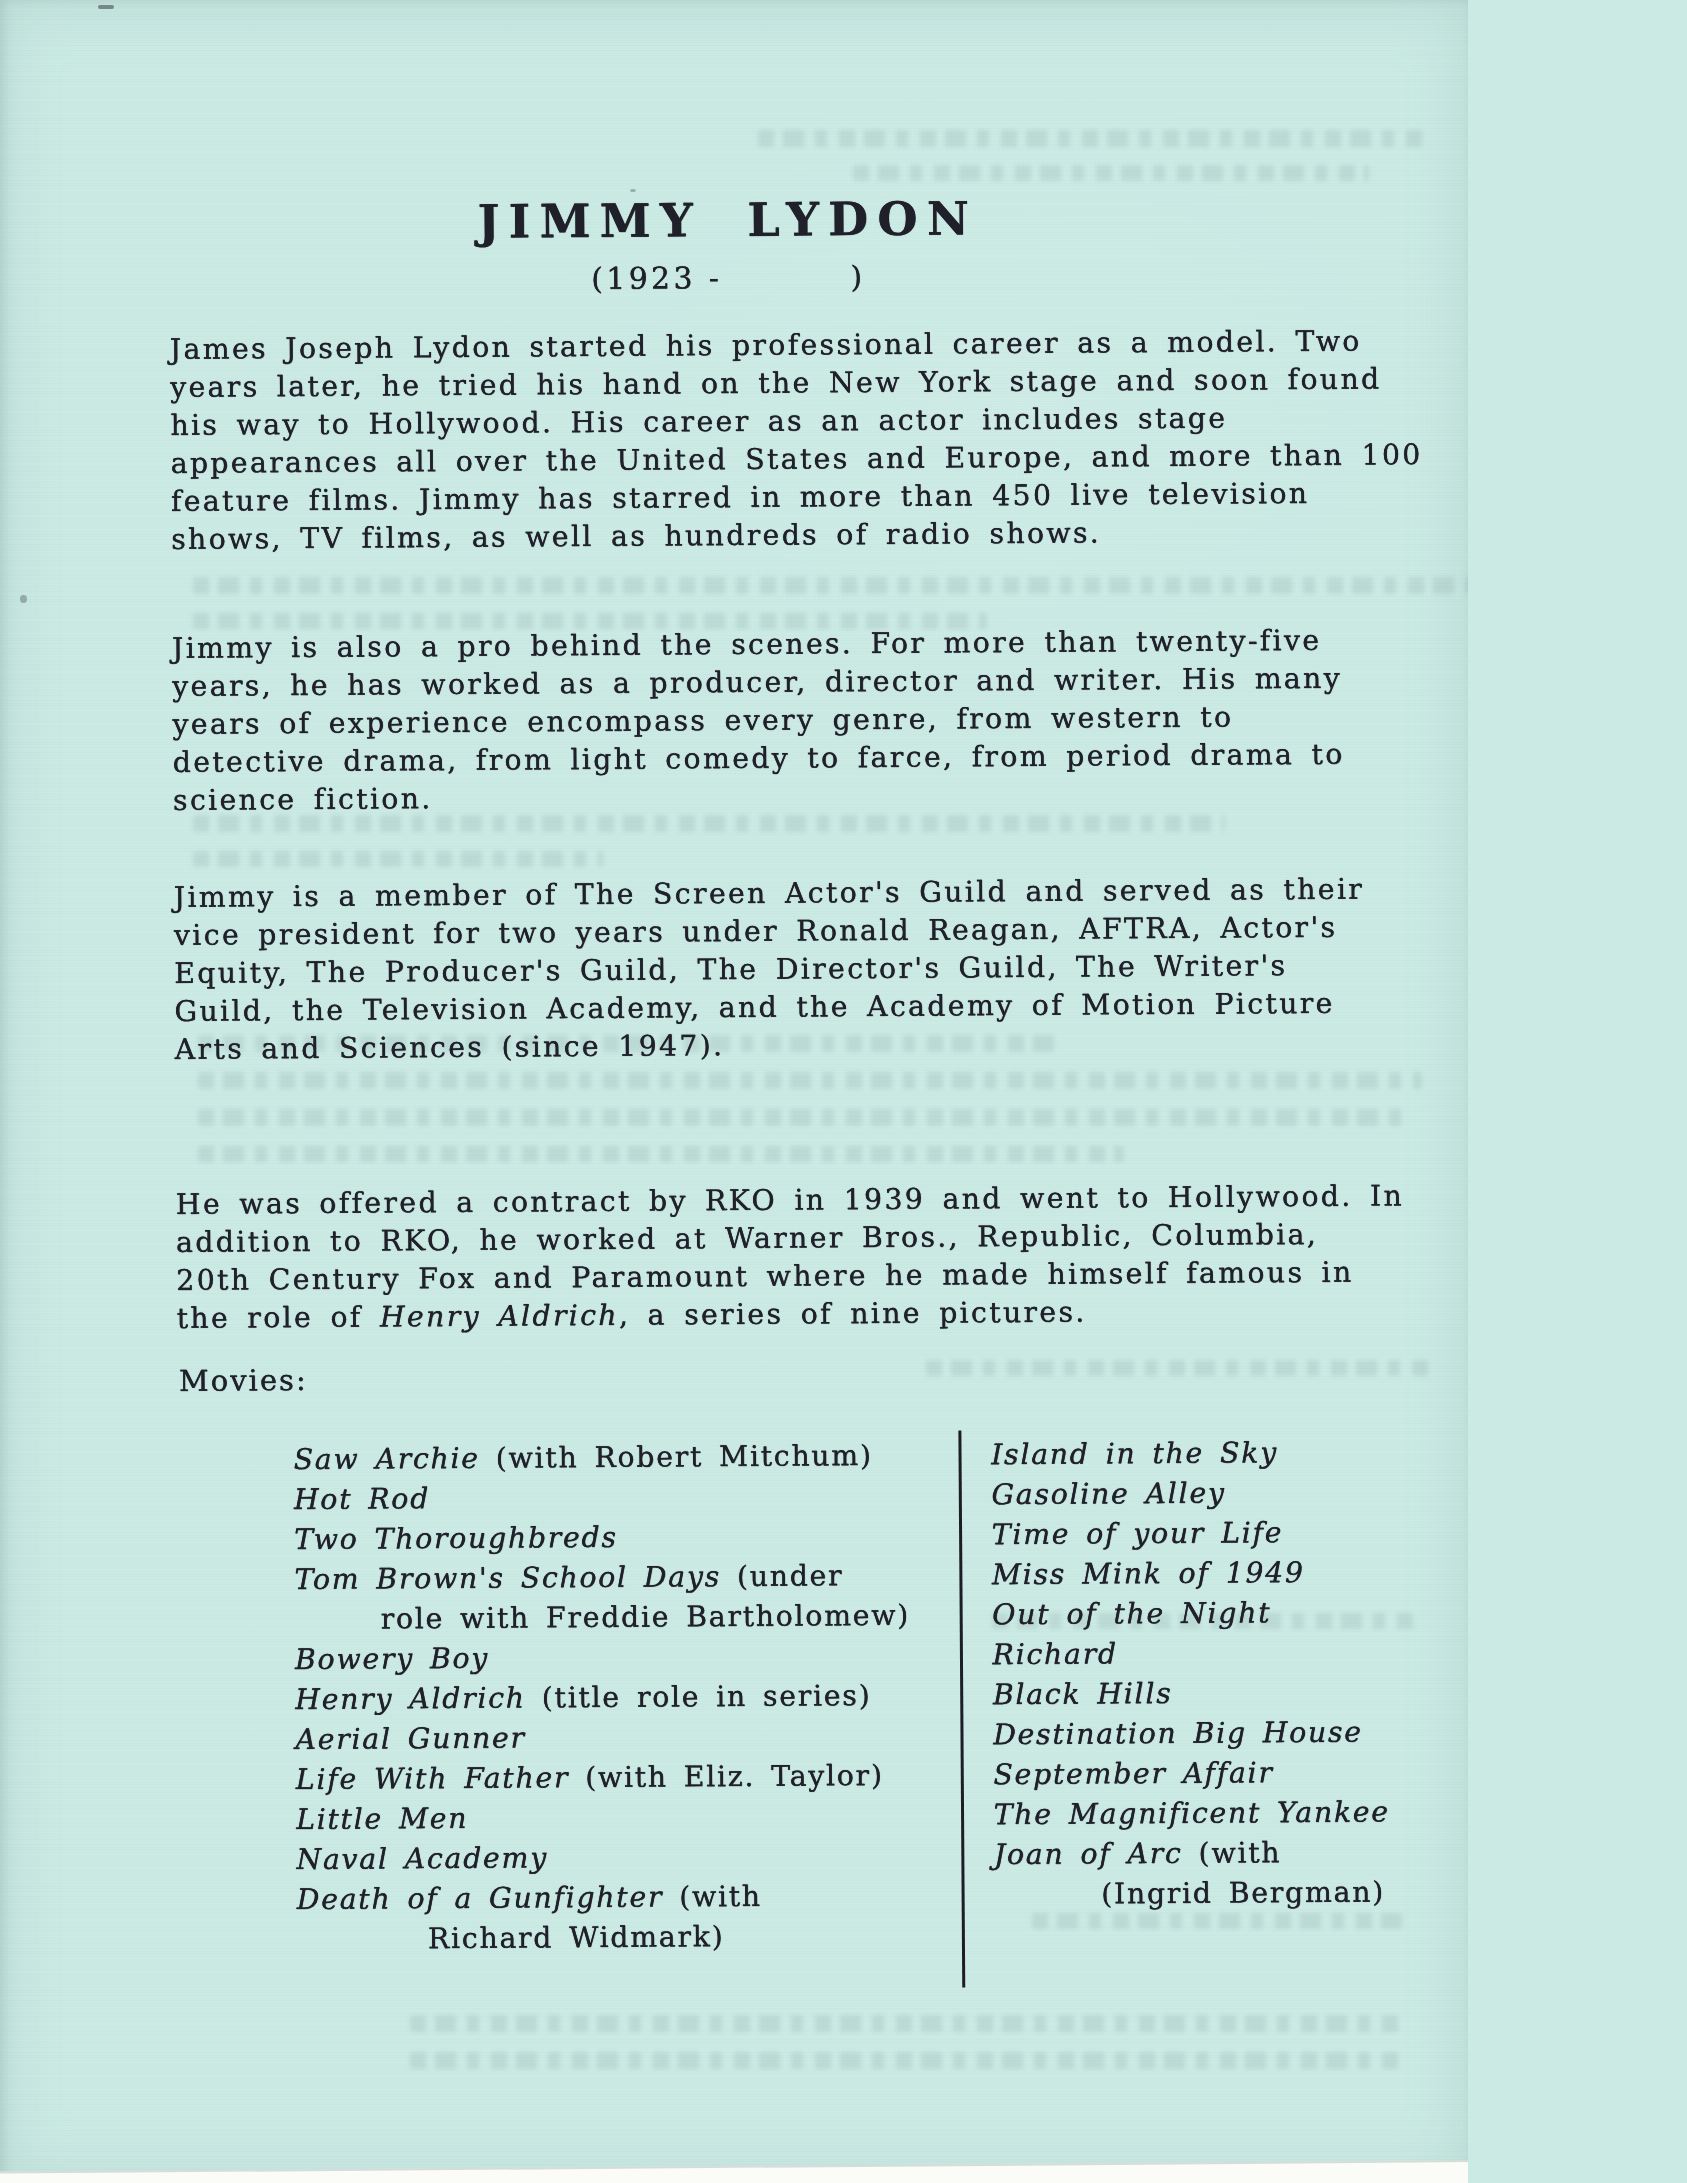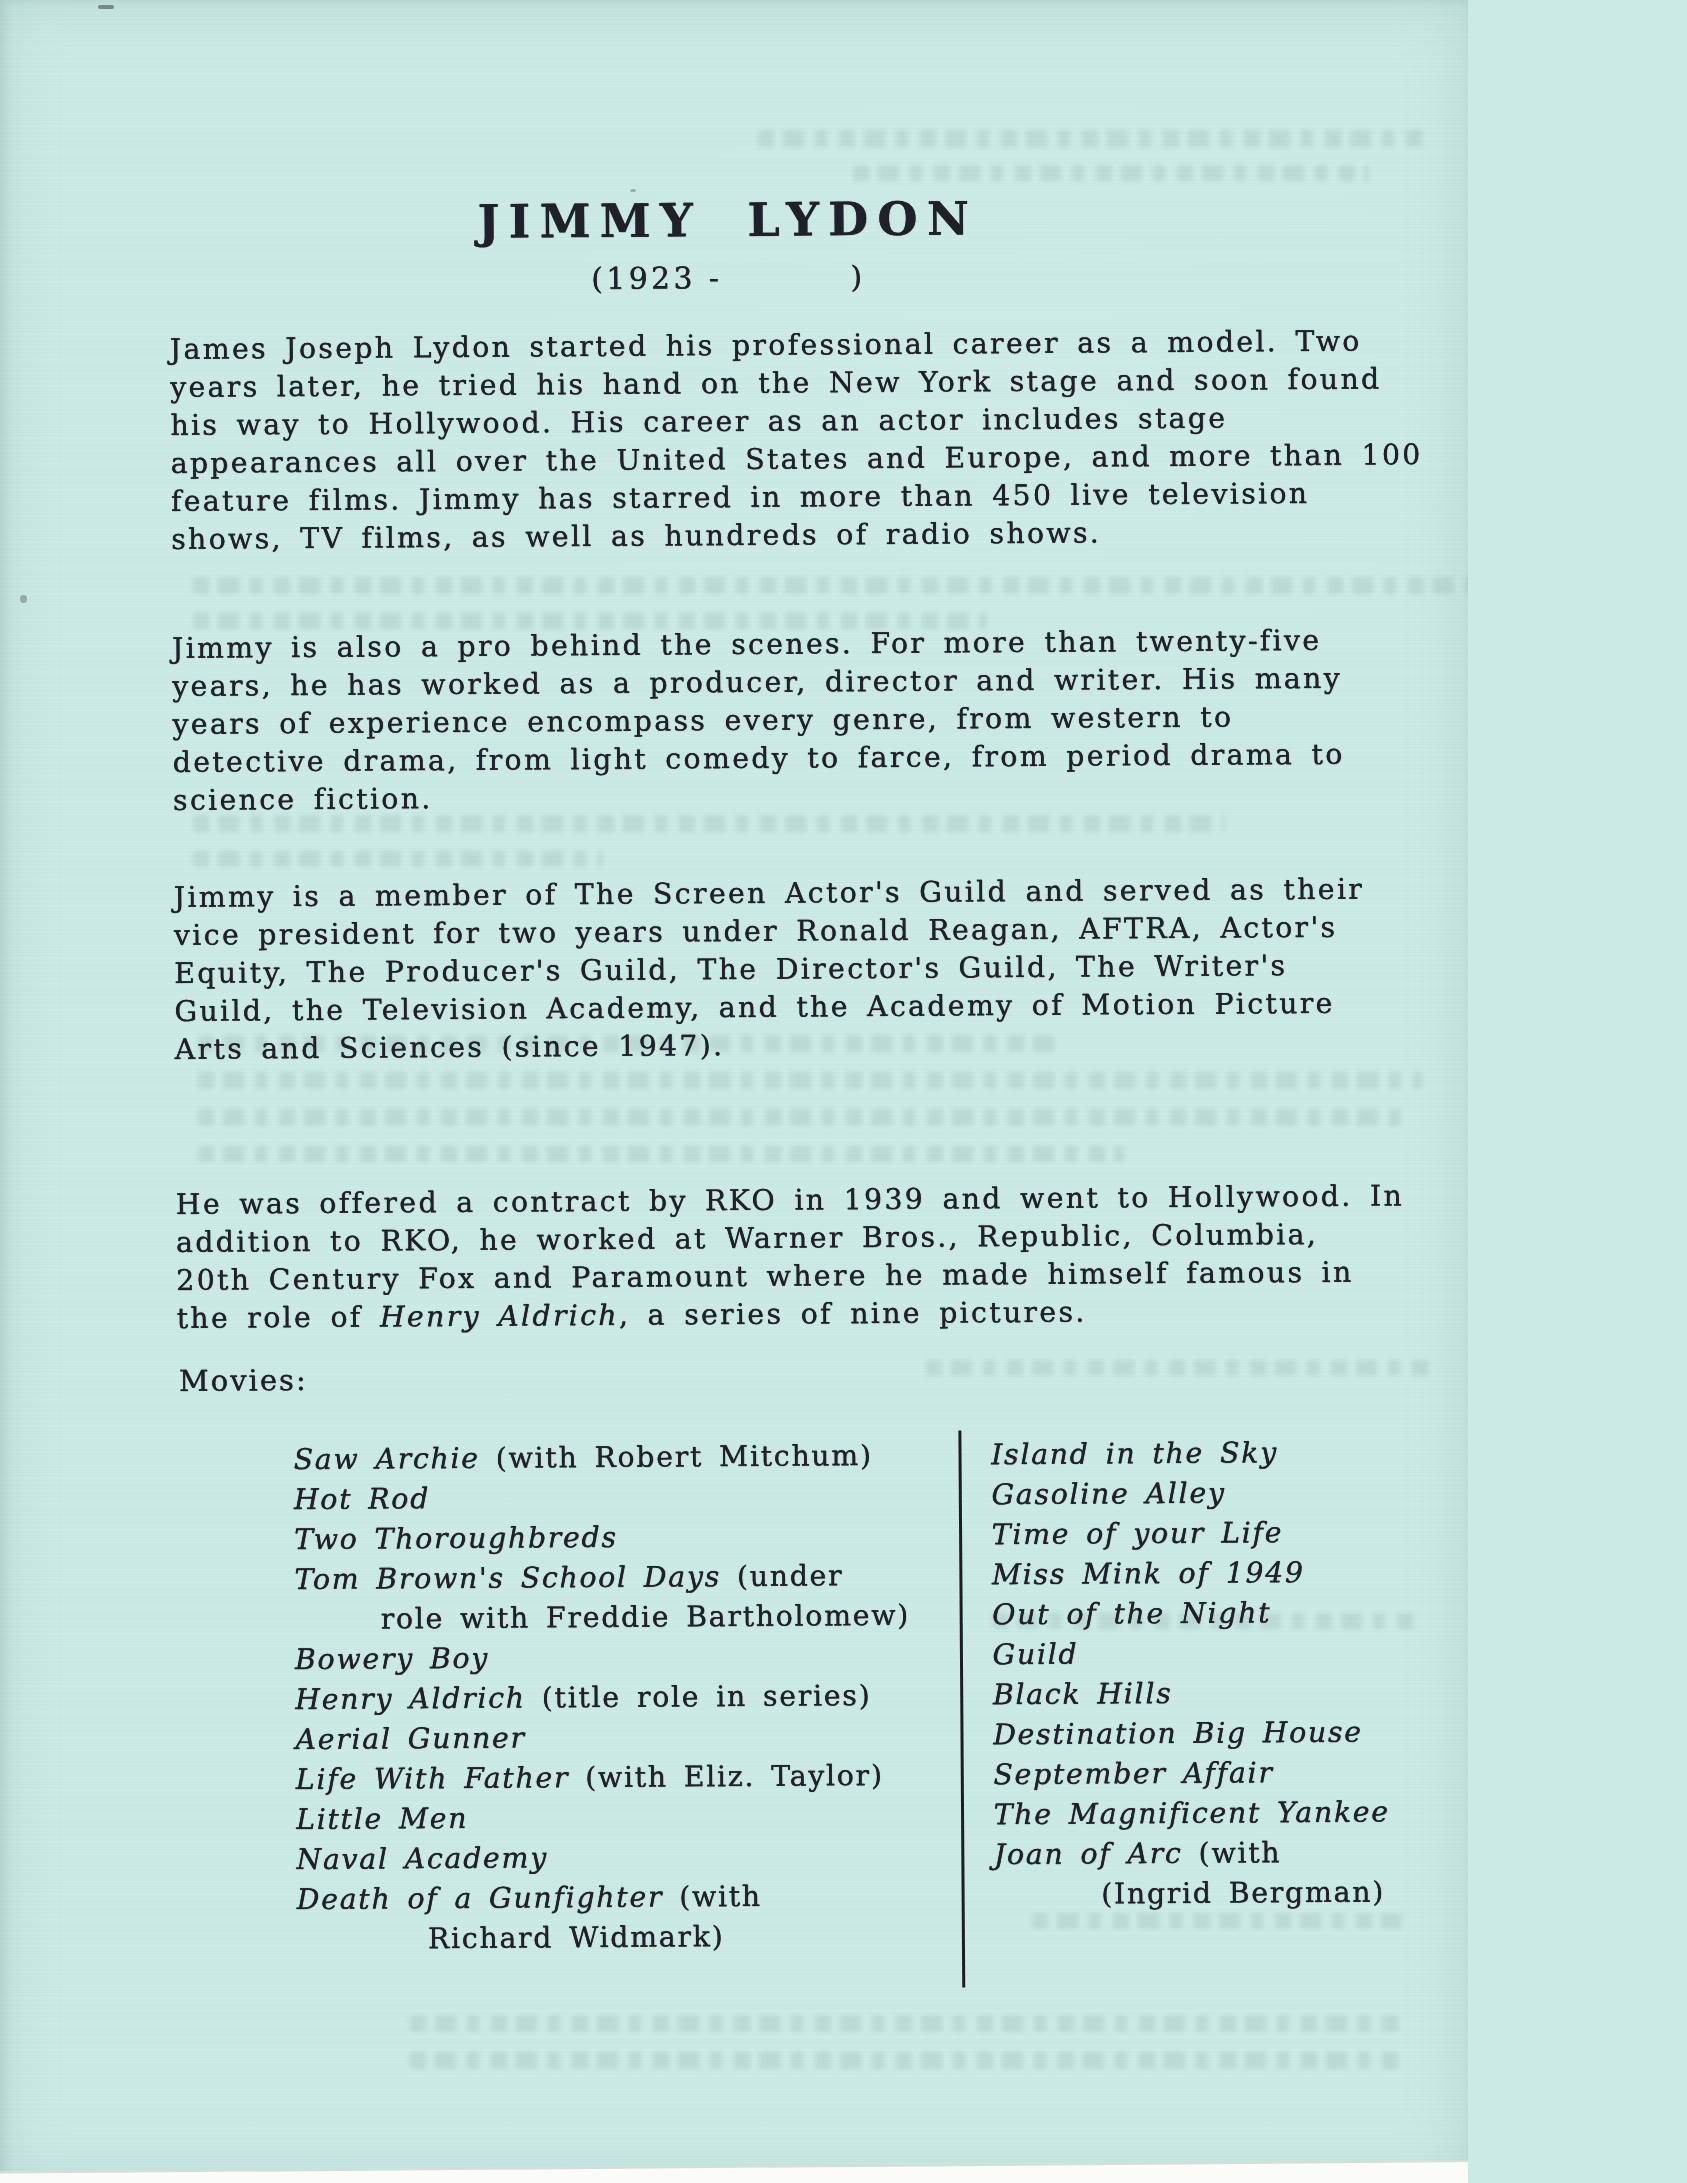--- a/index.html
+++ b/index.html
@@ -134,21 +134,21 @@
       </div>
 
       <div class="mdivider"></div>
 
       <div class="mcol-right">
         <div class="mrow txt"><span class="mtitle">Island in the Sky</span><span></span></div>
         <div class="mrow txt"><span class="mtitle">Gasoline Alley</span><span></span></div>
         <div class="mrow txt"><span class="mtitle">Time of your Life</span><span></span></div>
         <div class="mrow txt"><span class="mtitle">Miss Mink of 1949</span><span></span></div>
         <div class="mrow txt"><span class="mtitle">Out of the Night</span><span></span></div>
-        <div class="mrow txt"><span class="mtitle">Guild</span><span></span></div>
+        <div class="mrow txt"><span class="mtitle">Richard</span><span></span></div>
         <div class="mrow txt"><span class="mtitle">Black Hills</span><span></span></div>
         <div class="mrow txt"><span class="mtitle">Destination Big House</span><span></span></div>
         <div class="mrow txt"><span class="mtitle">September Affair</span><span></span></div>
         <div class="mrow txt"><span class="mtitle">The Magnificent Yankee</span><span></span></div>
         <div class="mrow txt"><span class="mtitle">Joan of Arc</span><span> (with</span></div>
         <div class="mrow txt indent-c"><span class="mtitle"></span><span>(Ingrid Bergman)</span></div>
       </div>
     </div>
 
   </div>

